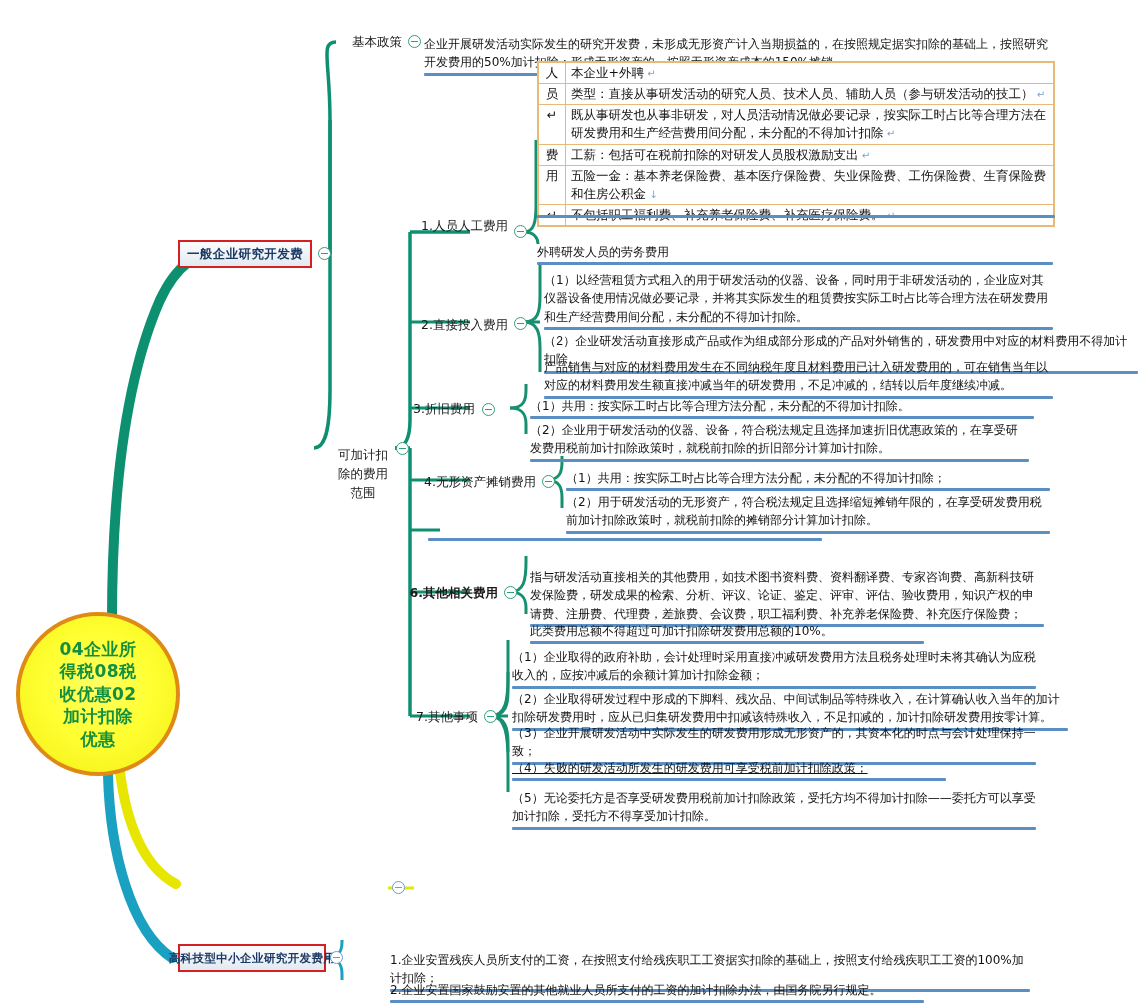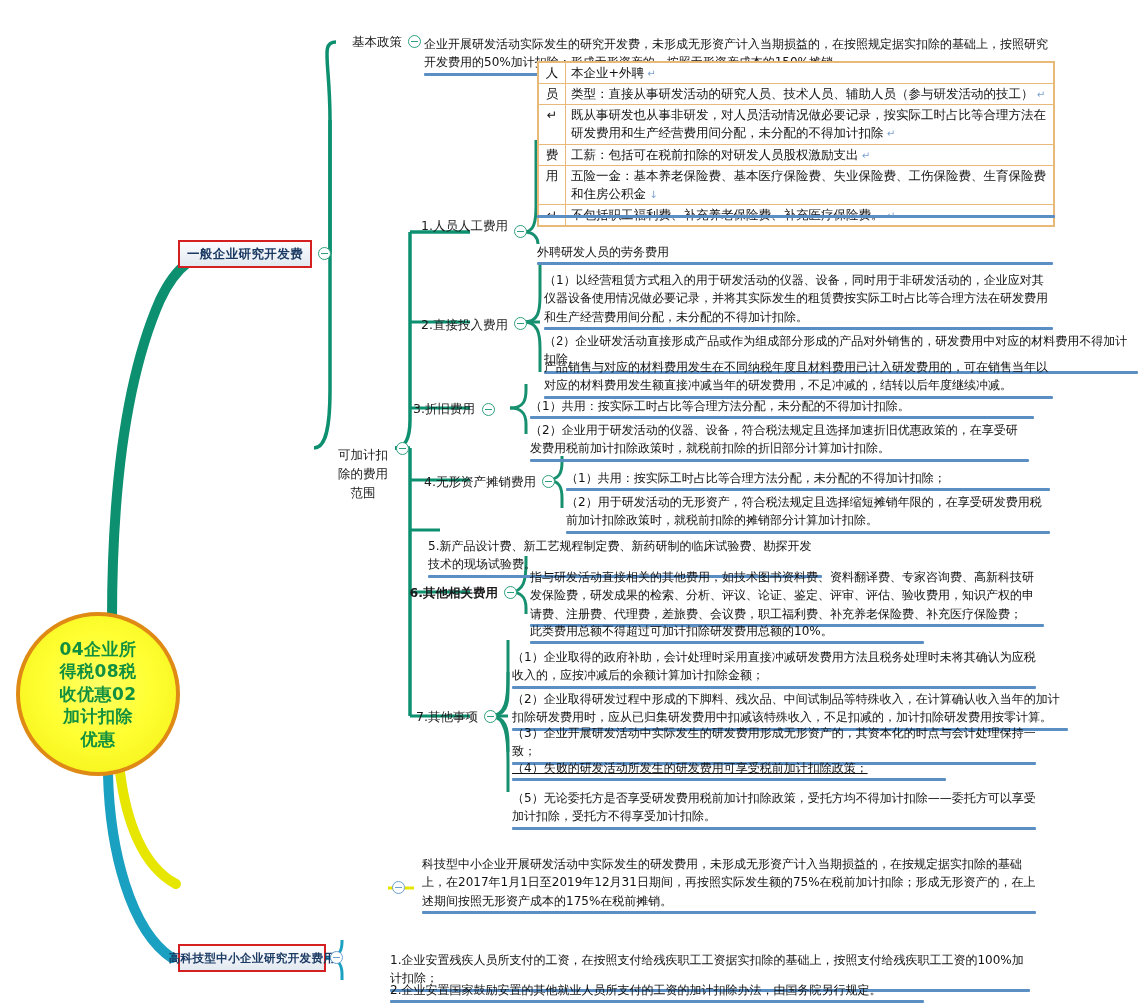--- a/index.html
+++ b/index.html
@@ -255,21 +255,20 @@
   <div class="leaf" style="left:562px;top:450px;width:490px;">
     <span>（1）共用：按实际工时占比等合理方法分配，未分配的不得加计扣除；</span>
     <span class="rule"></span>
   </div>
   <div class="leaf" style="left:562px;top:474px;width:490px;">
     <span>（2）用于研发活动的无形资产，符合税法规定且选择缩短摊销年限的，在享受研发费用税前加计扣除政策时，就税前扣除的摊销部分计算加计扣除。</span>
     <span class="rule"></span>
   </div>
 
   <div class="leaf" style="left:424px;top:518px;width:400px;">
-    <span>5.新产品设计费、新工艺规程制定费、新药研制的临床试验费、勘探开发技术的现场试验费。</span>
     <span class="rule"></span>
   </div>
 
   <div class="plainlabel" style="left:398px;top:584px;width:100px;font-weight:bold;">6.其他相关费用</div>
   <div class="toggle" style="left:504px;top:586px;"></div>
   <div class="leaf" style="left:526px;top:549px;width:520px;">
     <span>指与研发活动直接相关的其他费用，如技术图书资料费、资料翻译费、专家咨询费、高新科技研发保险费，研发成果的检索、分析、评议、论证、鉴定、评审、评估、验收费用，知识产权的申请费、注册费、代理费，差旅费、会议费，职工福利费、补充养老保险费、补充医疗保险费；</span>
     <span class="rule"></span>
   </div>
   <div class="leaf" style="left:526px;top:603px;width:400px;">
@@ -294,24 +293,20 @@
   <div class="leaf" style="left:508px;top:740px;width:440px;text-decoration:underline;">
     <span>（4）失败的研发活动所发生的研发费用可享受税前加计扣除政策；</span>
     <span class="rule"></span>
   </div>
   <div class="leaf" style="left:508px;top:770px;width:530px;">
     <span>（5）无论委托方是否享受研发费用税前加计扣除政策，受托方均不得加计扣除——委托方可以享受加计扣除，受托方不得享受加计扣除。</span>
     <span class="rule"></span>
   </div>
 
   <div class="toggle blue" style="left:392px;top:881px;"></div>
-  <div class="leaf" style="left:418px;top:836px;width:620px;">
-    <span>科技型中小企业开展研发活动中实际发生的研发费用，未形成无形资产计入当期损益的，在按规定据实扣除的基础上，在2017年1月1日至2019年12月31日期间，再按照实际发生额的75%在税前加计扣除；形成无形资产的，在上述期间按照无形资产成本的175%在税前摊销。</span>
-    <span class="rule"></span>
-  </div>
 
   <div class="redbox" style="left:178px;top:944px;width:148px;height:28px;font-size:11.5px;">高科技型中小企业研究开发费用</div>
   <div class="toggle blue" style="left:330px;top:951px;"></div>
   <div class="leaf" style="left:386px;top:932px;width:646px;">
     <span>1.企业安置残疾人员所支付的工资，在按照支付给残疾职工工资据实扣除的基础上，按照支付给残疾职工工资的100%加计扣除；</span>
     <span class="rule"></span>
   </div>
   <div class="leaf" style="left:386px;top:962px;width:540px;">
     <span>2.企业安置国家鼓励安置的其他就业人员所支付的工资的加计扣除办法，由国务院另行规定。</span>
     <span class="rule"></span>

